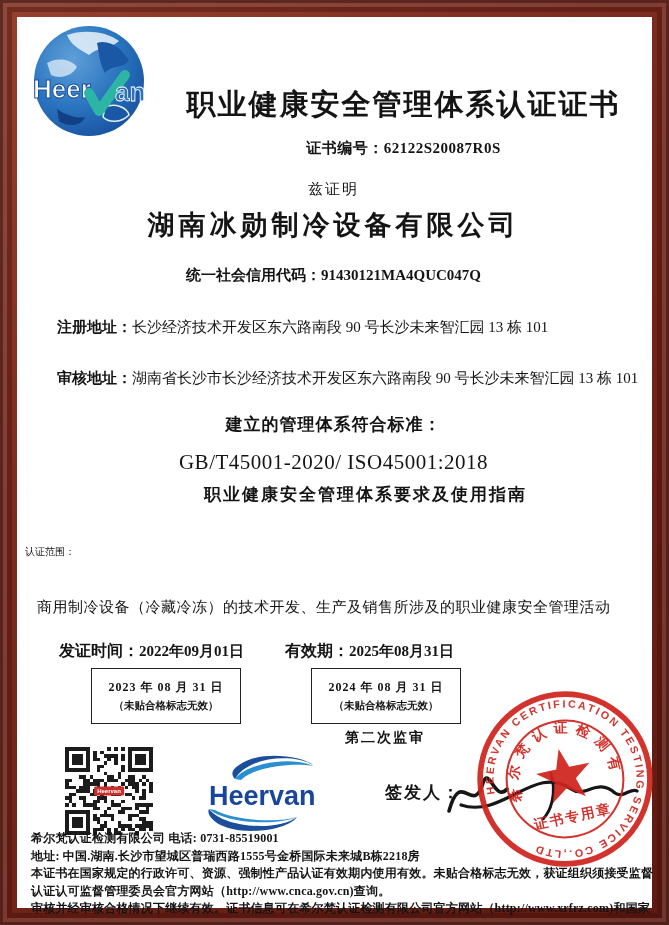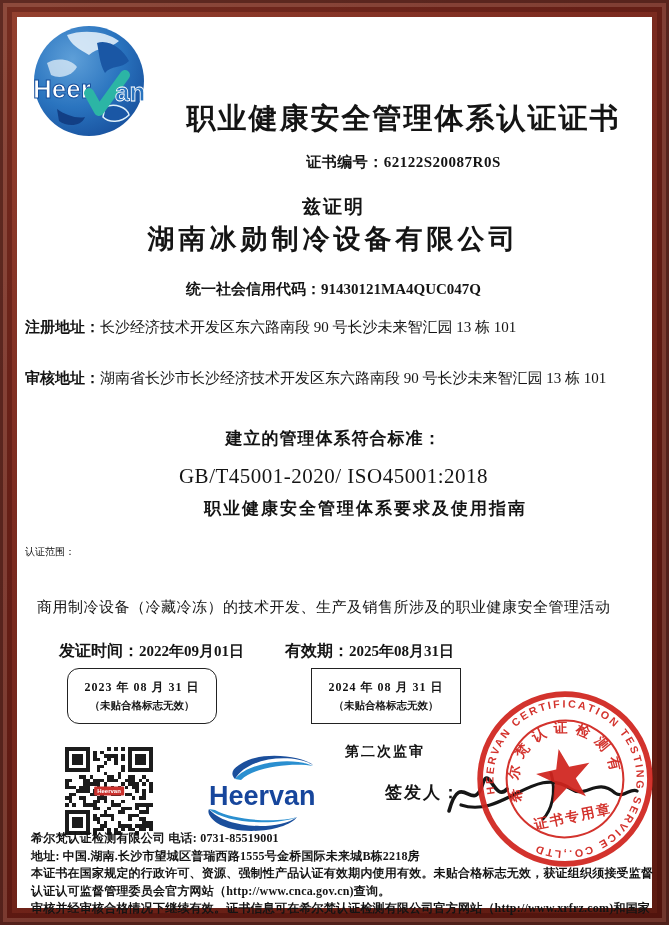--- a/index.html
+++ b/index.html
@@ -3,28 +3,28 @@
 <meta charset="utf-8">
 <style>
   html,body{margin:0;padding:0;background:#fff;}
   .stage{position:relative;width:669px;height:925px;overflow:hidden;
          font-family:"Liberation Serif","DejaVu Serif",serif;color:#141414;}
   .frame{position:absolute;inset:0;
          background:linear-gradient(140deg,#94412f 0%,#7c2b20 35%,#6b2117 70%,#5c1a11 100%);
          box-shadow:inset 0 0 0 3px rgba(40,5,2,.45), inset 0 0 0 7px rgba(255,210,190,.18), inset 0 0 0 12px rgba(60,10,5,.35);}
   .page{position:absolute;left:17px;top:17px;right:17px;bottom:17px;background:#fff;}
   .abs{position:absolute;}
-  .ctr{text-align:center;margin-top:14px;}
+  .ctr{text-align:center;}
   .title{font-size:29px;font-weight:bold;letter-spacing:2px;white-space:nowrap;}
   .certno{font-size:15px;font-weight:bold;letter-spacing:.5px;}
-  .certify{font-size:19px;font-weight:bold;letter-spacing:2px;}
+  .certify{font-size:15px;font-weight:normal;letter-spacing:2px;}
   .company{font-size:27px;font-weight:bold;letter-spacing:4px;white-space:nowrap;}
   .code{font-size:15px;font-weight:bold;}
   .addr{font-size:15px;white-space:nowrap;}
-  .addr b{font-weight:bold;}
+  .addr b{font-weight:bold;margin-left:32px;}
   .stdhead{font-size:17px;font-weight:bold;letter-spacing:1px;}
   .stdcode{font-size:21px;letter-spacing:.5px;}
   .stdname{font-size:17px;font-weight:bold;letter-spacing:2px;}
   .scopelabel{font-size:10px;}
   .scopetext{font-size:15px;letter-spacing:.5px;white-space:nowrap;}
   .datelabel{font-size:16px;font-weight:bold;}
   .dateval{font-size:15px;font-weight:bold;}
   .auditbox{border:1.5px solid #222;width:148px;height:54px;display:flex;flex-direction:column;
             align-items:center;justify-content:center;gap:3px;}
   .auditdate{font-size:12px;font-weight:bold;letter-spacing:1px;}
@@ -94,21 +94,21 @@
     <div class="abs scopelabel" style="left:8px;top:528px;">认证范围：</div>
     <div class="abs scopetext" style="left:20px;top:581px;">商用制冷设备（冷藏冷冻）的技术开发、生产及销售所涉及的职业健康安全管理活动</div>
 
     <div class="abs" style="left:42px;top:624px;">
       <span class="datelabel">发证时间：</span><span class="dateval">2022年09月01日</span>
     </div>
     <div class="abs" style="left:268px;top:624px;">
       <span class="datelabel">有效期：</span><span class="dateval">2025年08月31日</span>
     </div>
 
-    <div class="abs auditbox" style="left:50px;top:651px;border-radius:12px;">
+    <div class="abs auditbox" style="left:74px;top:651px;">
       <div class="auditdate">2023 年 08 月 31 日</div>
       <div class="auditnote">（未贴合格标志无效）</div>
     </div>
 
     <div class="abs auditbox" style="left:294px;top:651px;">
       <div class="auditdate">2024 年 08 月 31 日</div>
       <div class="auditnote">（未贴合格标志无效）</div>
     </div>
     <div class="abs auditcap ctr" style="left:294px;top:712px;width:148px;">第二次监审</div>
 

